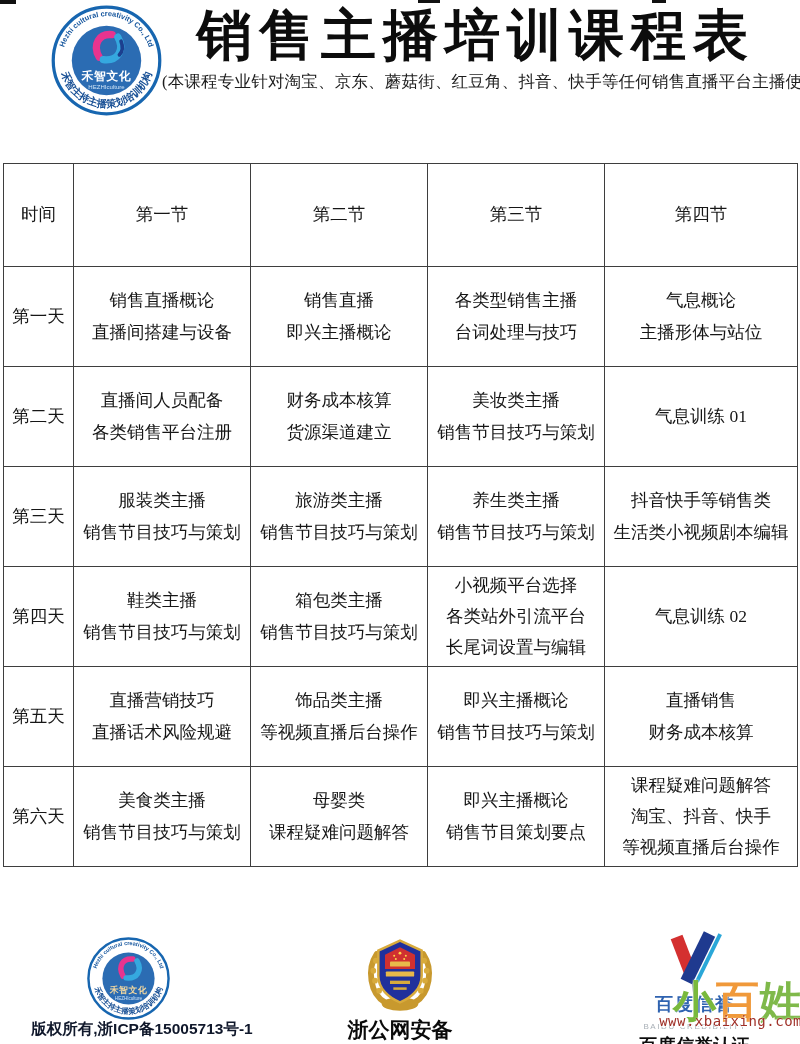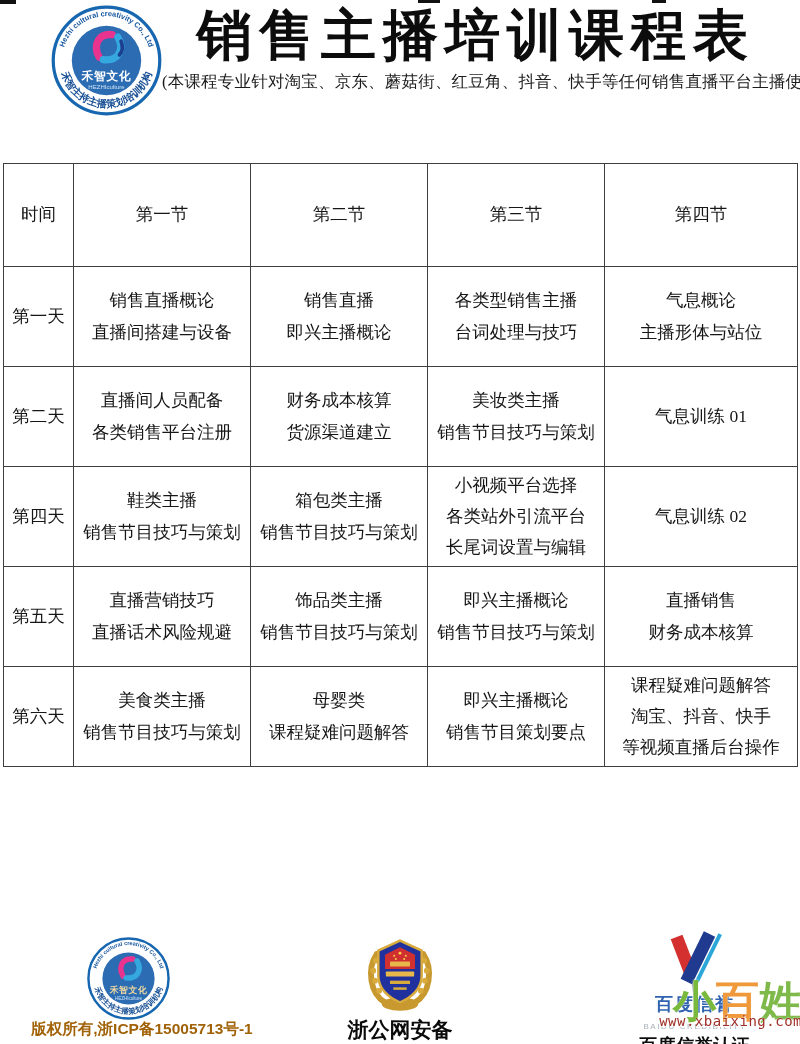--- a/index.html
+++ b/index.html
@@ -24,21 +24,21 @@
   }
   table.schedule td{
     border:1.6px solid #3e3e3e;text-align:center;vertical-align:middle;
     font-size:17.5px;line-height:1.78;white-space:pre-line;color:#161616;
     padding:0 2px;
   }
   tr.hdr{height:103px;}
   tr.day-row{height:100px;}
   td.time-col{font-size:18px;}
   
-  .foot-text{position:absolute;font-family:"Liberation Sans","DejaVu Sans",sans-serif;font-weight:bold;color:#a16207;text-align:center;}
+  .foot-text{position:absolute;font-family:"Liberation Sans","DejaVu Sans",sans-serif;font-weight:bold;color:#0f172a;text-align:center;}
   .copyright{left:22px;top:1019px;width:240px;font-size:15.5px;}
   .police-text{left:268px;top:1016px;width:264px;font-size:21px;color:#0a0a0a;}
   .police-badge{position:absolute;left:357px;top:934px;width:86px;height:80px;}
   .baidu-block{position:absolute;left:620px;top:930px;width:150px;text-align:center;}
   .baidu-v{width:62px;height:76px;display:block;margin:0 auto;}
   .baidu-cn{margin-top:-14px;font-family:"Liberation Sans","DejaVu Sans",sans-serif;font-size:18px;font-weight:bold;color:#2f63b0;letter-spacing:2px;}
   .baidu-en{font-family:"Liberation Sans","DejaVu Sans",sans-serif;font-size:8px;color:#a9b0b7;letter-spacing:1.6px;margin-top:6px;}
   .baidu-cert{font-family:"Liberation Sans","DejaVu Sans",sans-serif;font-size:17.5px;font-weight:bold;color:#0d0d0d;margin-top:2px;letter-spacing:1px;}
   
   .watermark{position:absolute;right:-2px;top:980px;width:165px;text-align:right;z-index:5;pointer-events:none;}
@@ -115,36 +115,47 @@
         <td class="time-col">第二天</td>
         <td>直播间人员配备
 各类销售平台注册</td>
         <td>财务成本核算
 货源渠道建立</td>
         <td>美妆类主播
 销售节目技巧与策划</td>
         <td>气息训练 01</td>
       </tr>
       <tr class="day-row">
+        <td class="time-col">第三天</td>
+        <td>服装类主播
+销售节目技巧与策划</td>
+        <td>旅游类主播
+销售节目技巧与策划</td>
+        <td>养生类主播
+销售节目技巧与策划</td>
+        <td>抖音快手等销售类
+生活类小视频剧本编辑</td>
+      </tr>
+      <tr class="day-row">
         <td class="time-col">第四天</td>
         <td>鞋类主播
 销售节目技巧与策划</td>
         <td>箱包类主播
 销售节目技巧与策划</td>
         <td>小视频平台选择
 各类站外引流平台
 长尾词设置与编辑</td>
         <td>气息训练 02</td>
       </tr>
       <tr class="day-row">
         <td class="time-col">第五天</td>
         <td>直播营销技巧
 直播话术风险规避</td>
         <td>饰品类主播
-销售节目技巧与策划</td>
+等视频直播后台操作</td>
         <td>即兴主播概论
 销售节目技巧与策划</td>
         <td>直播销售
 财务成本核算</td>
       </tr>
       <tr class="day-row">
         <td class="time-col">第六天</td>
         <td>美食类主播
 销售节目技巧与策划</td>
         <td>母婴类

